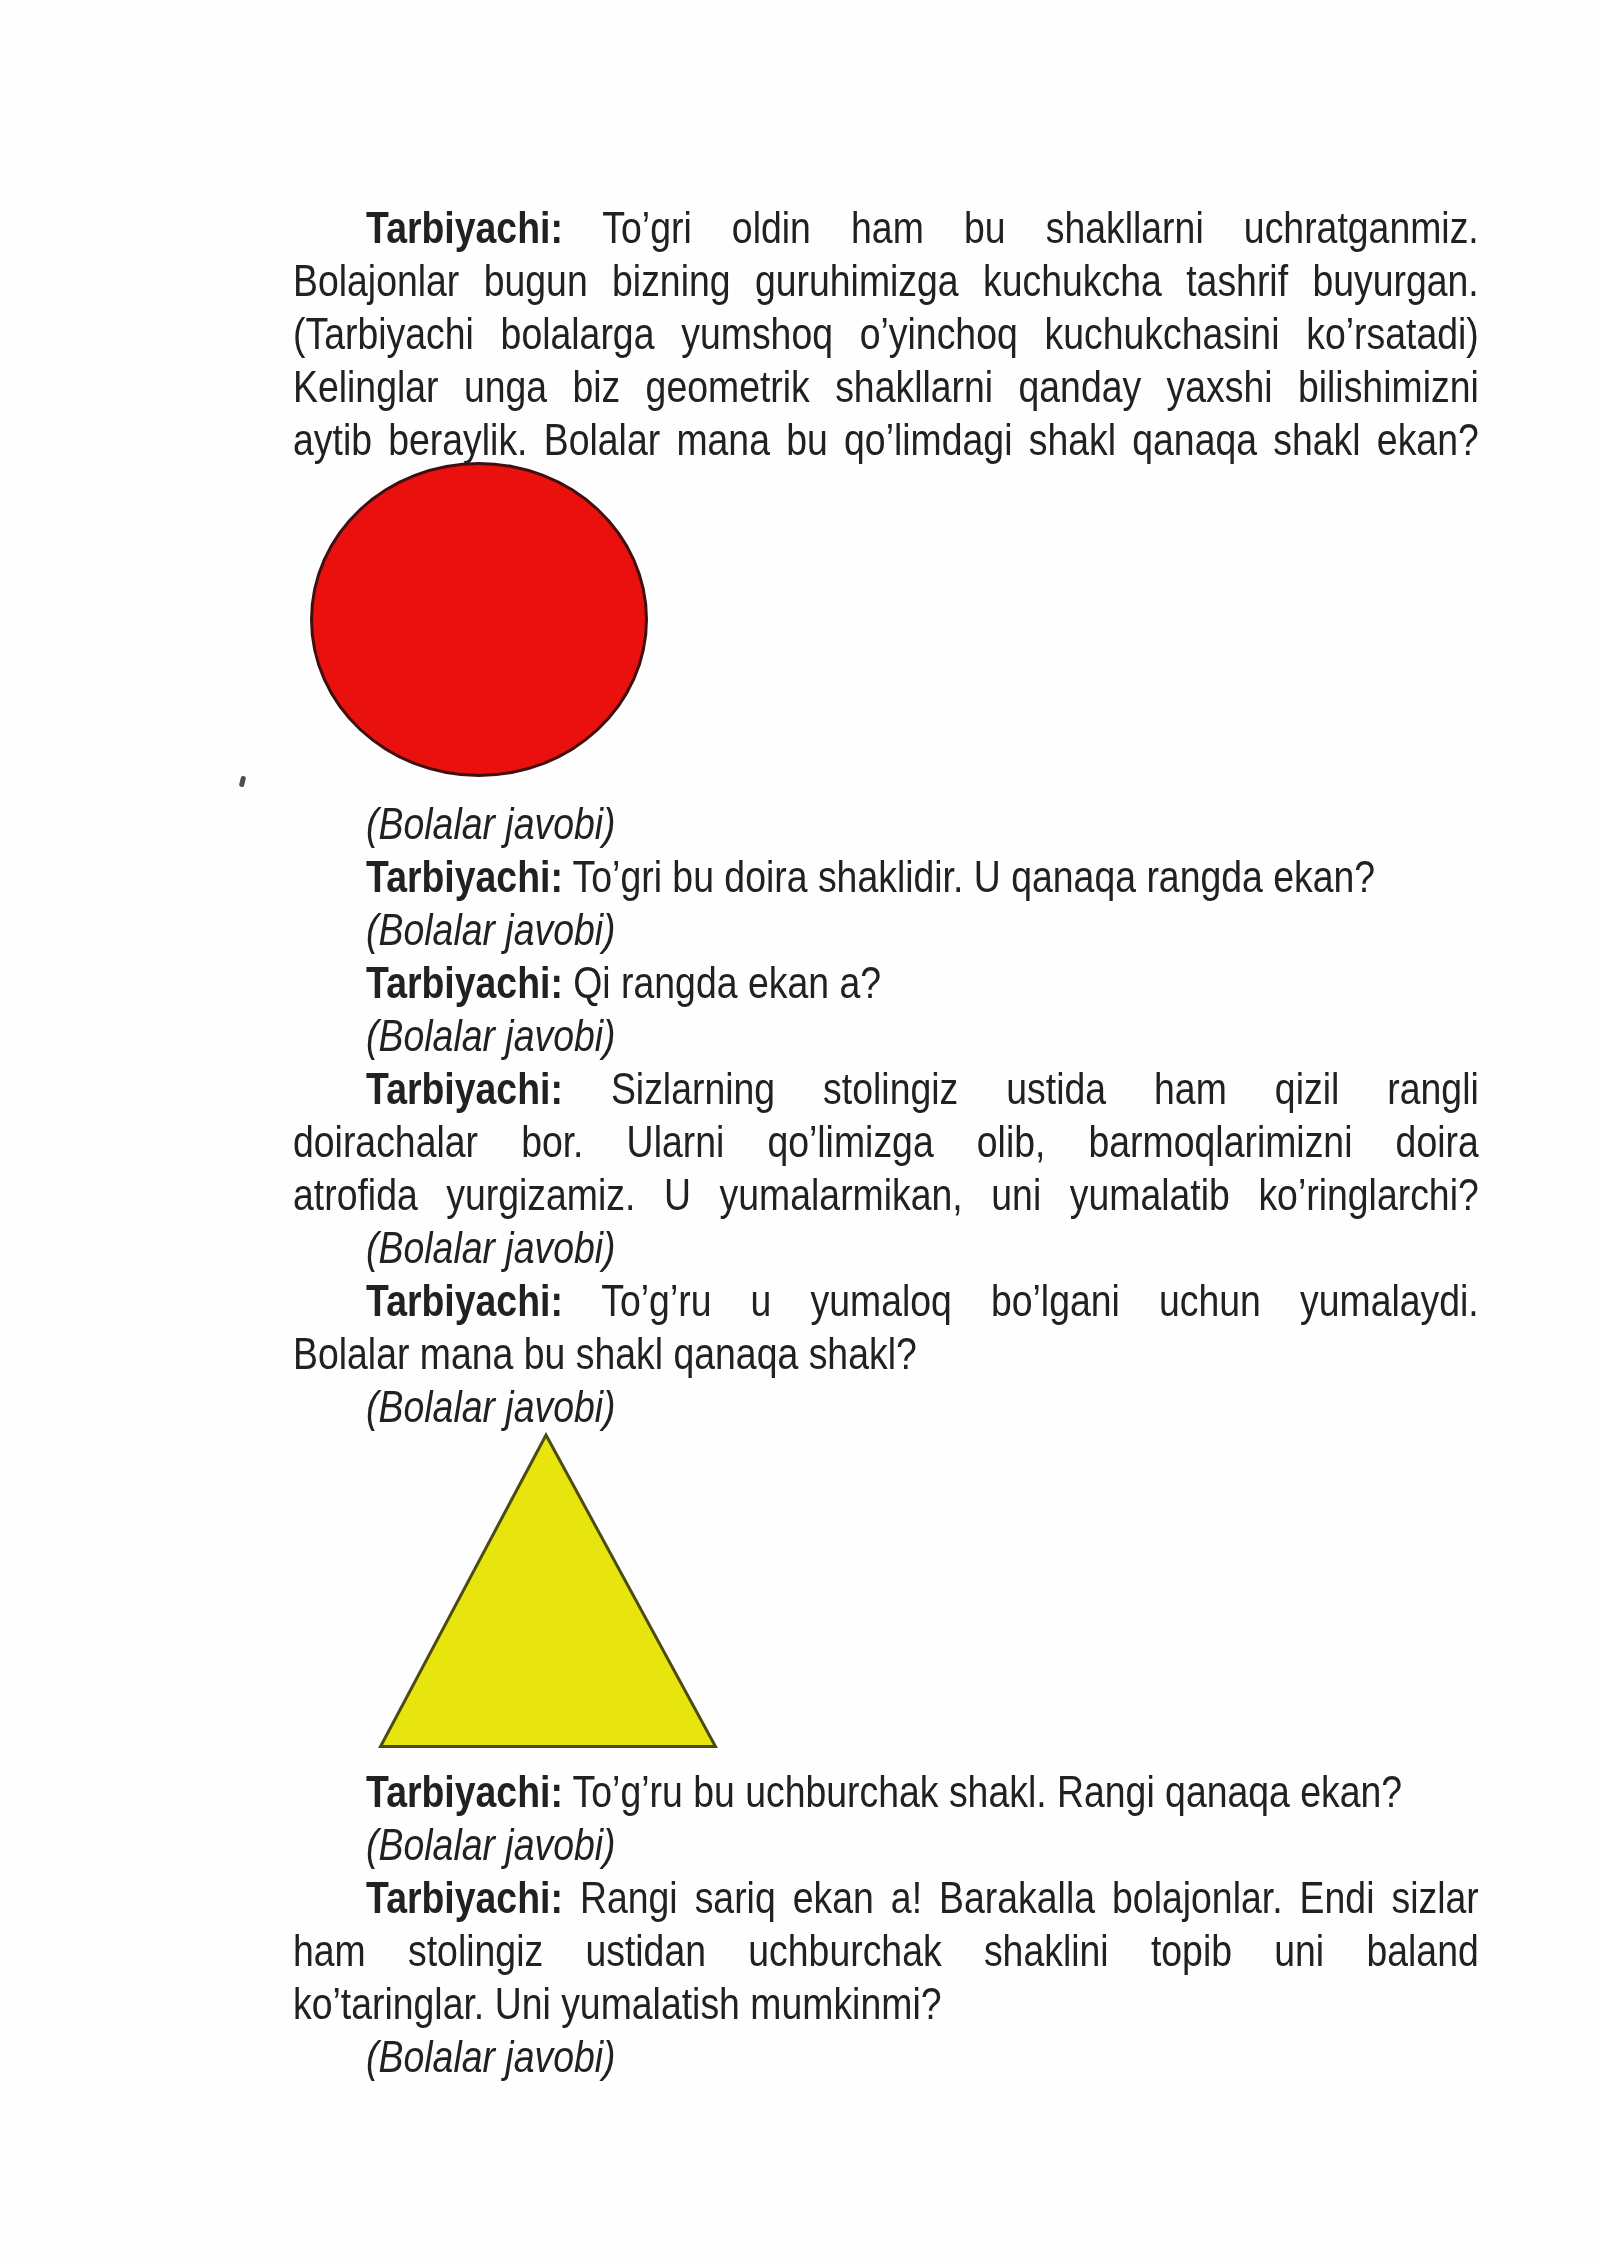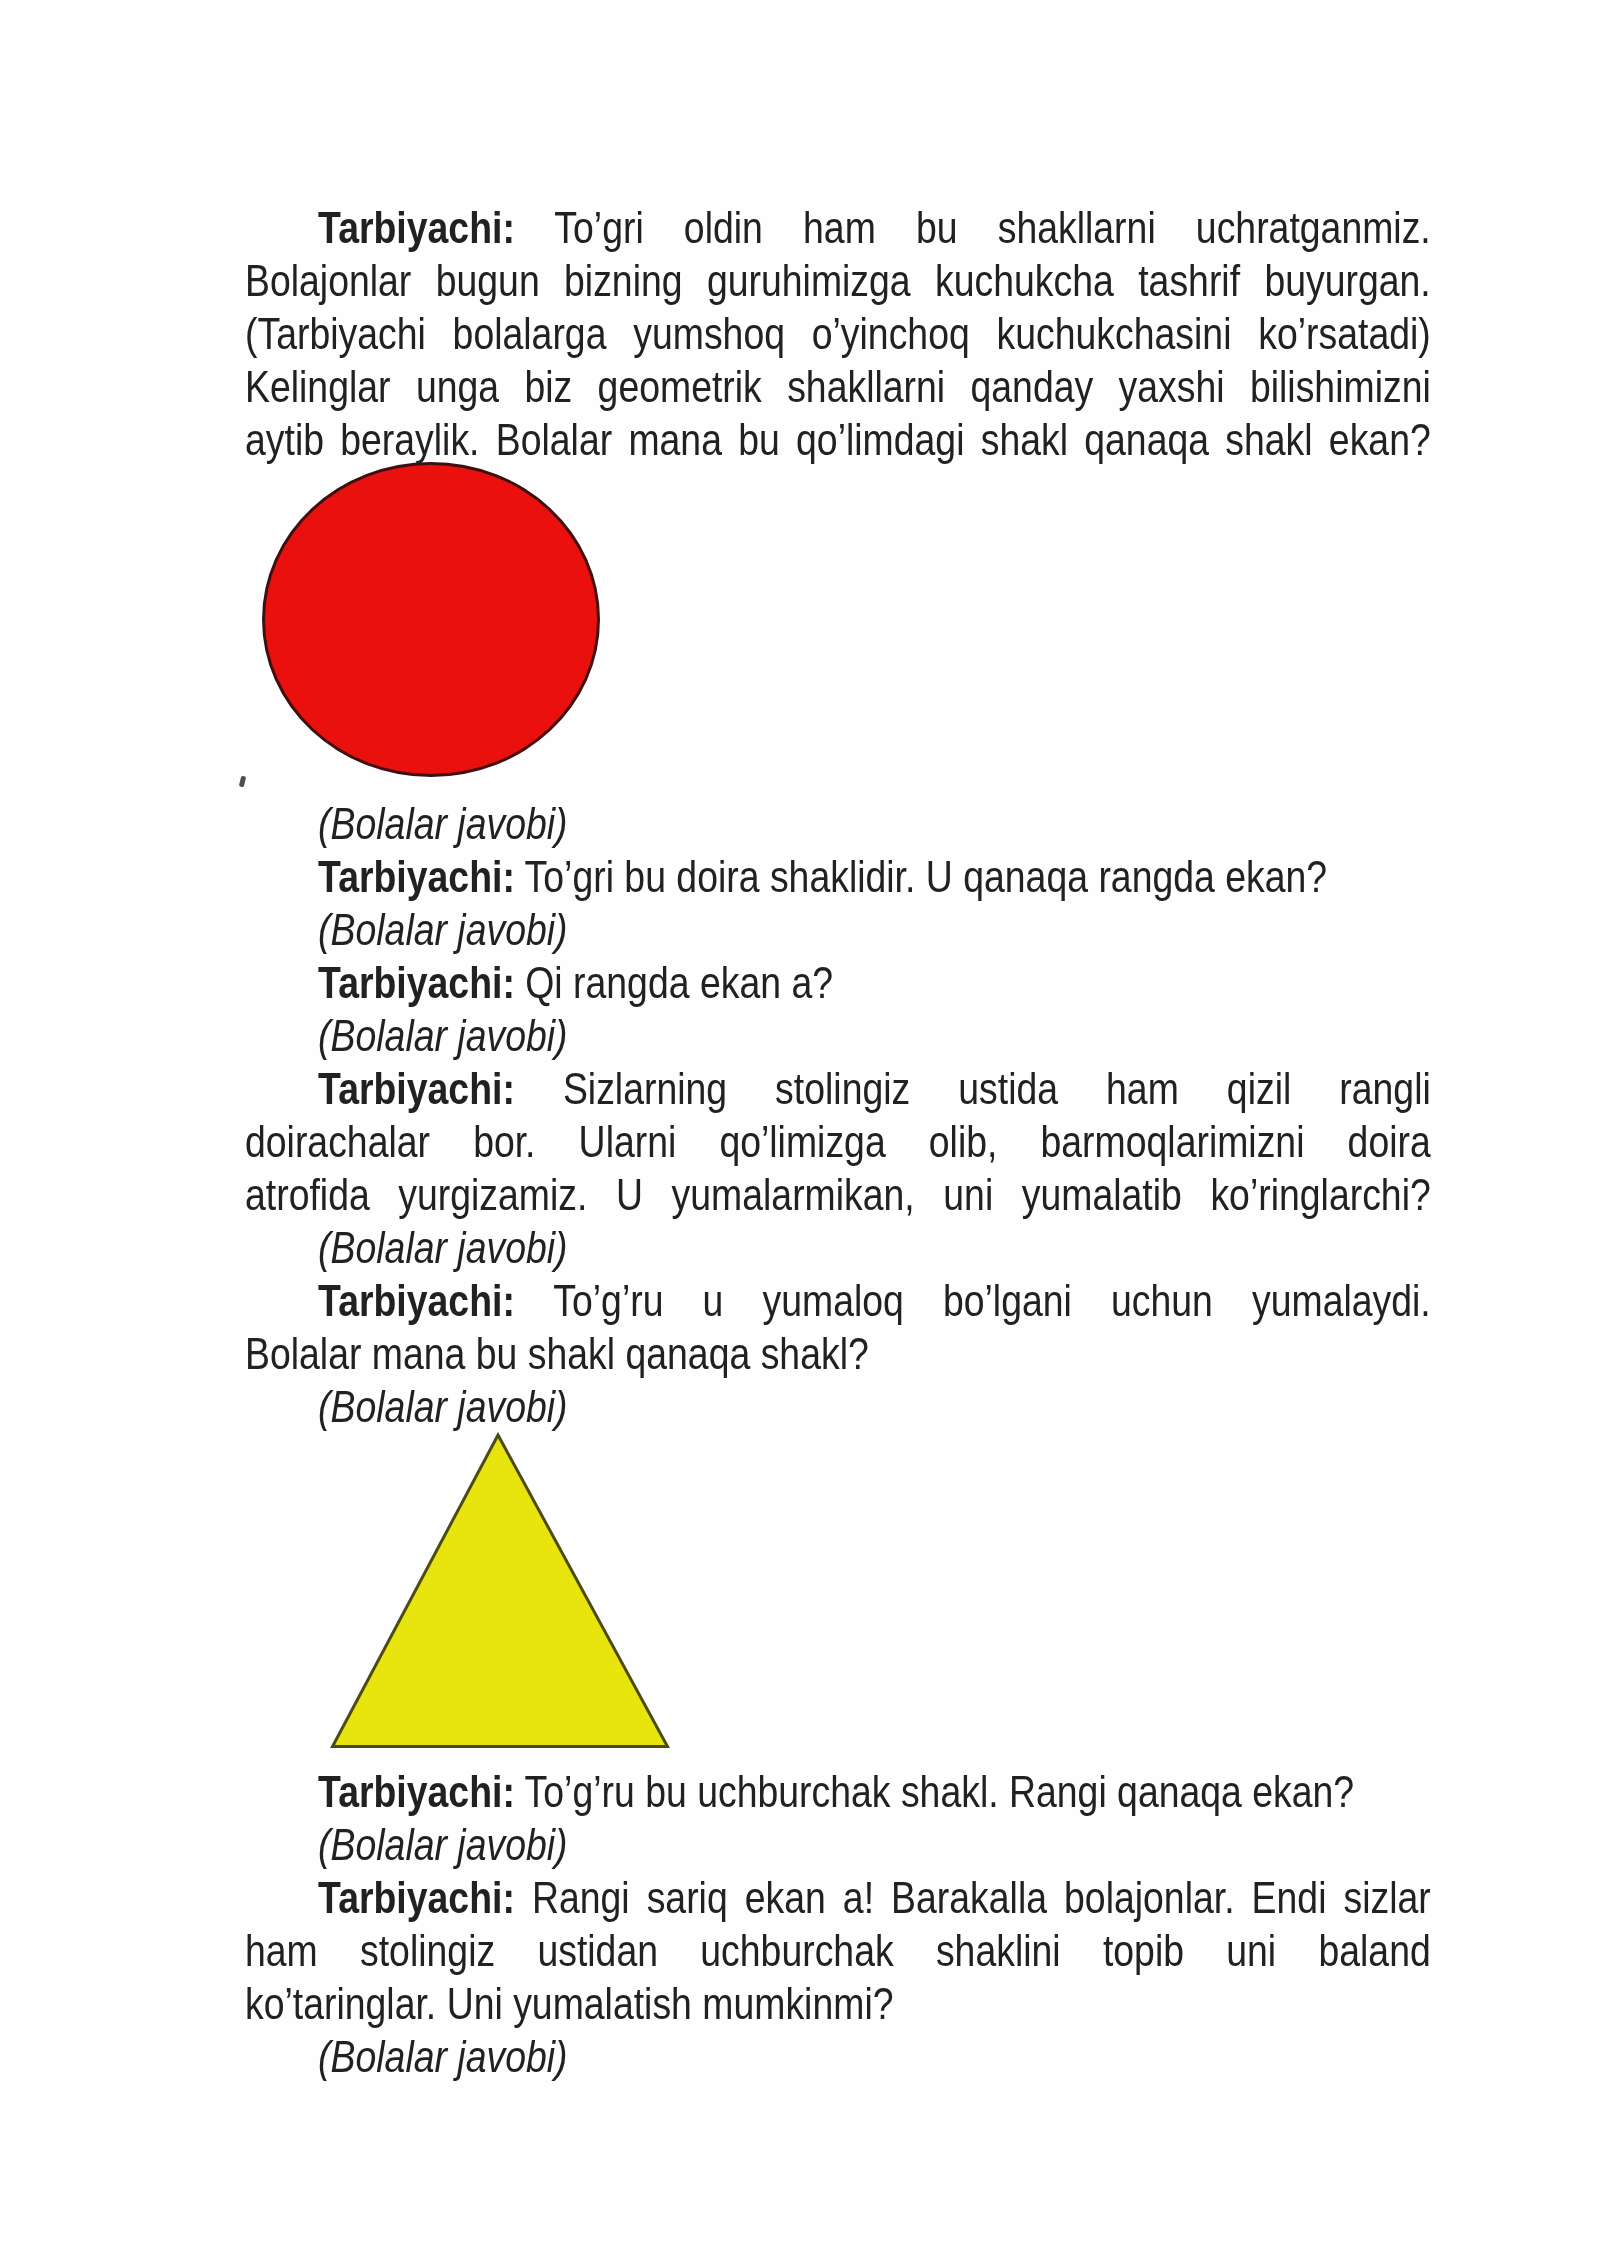--- a/index.html
+++ b/index.html
@@ -42,21 +42,21 @@
     width:5px; height:11px;
     background:#4e4e4e;
     border-radius:2px;
     transform:rotate(14deg);
   }
 </style>
 </head>
 <body style="background: rgb(233, 233, 233);">
 
 <div class="page" style="background: rgb(254, 254, 254);">
-  <div class="content" style="color: rgb(33, 33, 33);">
+  <div class="content" style="color: rgb(33, 33, 33); margin-left: 48px;">
       <div class="textblock">
         <div class="line justify indent"><span class="seg-bold">Tarbiyachi:</span><span class="seg-regular"> To’gri oldin ham bu shakllarni uchratganmiz.</span></div>
         <div class="line justify"><span class="seg-regular">Bolajonlar bugun bizning guruhimizga kuchukcha tashrif buyurgan.</span></div>
         <div class="line justify"><span class="seg-regular">(Tarbiyachi bolalarga yumshoq o’yinchoq kuchukchasini ko’rsatadi)</span></div>
         <div class="line justify"><span class="seg-regular">Kelinglar unga biz geometrik shakllarni qanday yaxshi bilishimizni</span></div>
         <div class="line justify"><span class="seg-regular">aytib beraylik. Bolalar mana bu qo’limdagi shakl qanaqa shakl ekan?</span></div>
       </div>
       <div class="block-circle">
         <div class="shape-circle" style="background: rgb(233, 16, 14); border-color: rgb(64, 16, 16);"></div>
       </div>

